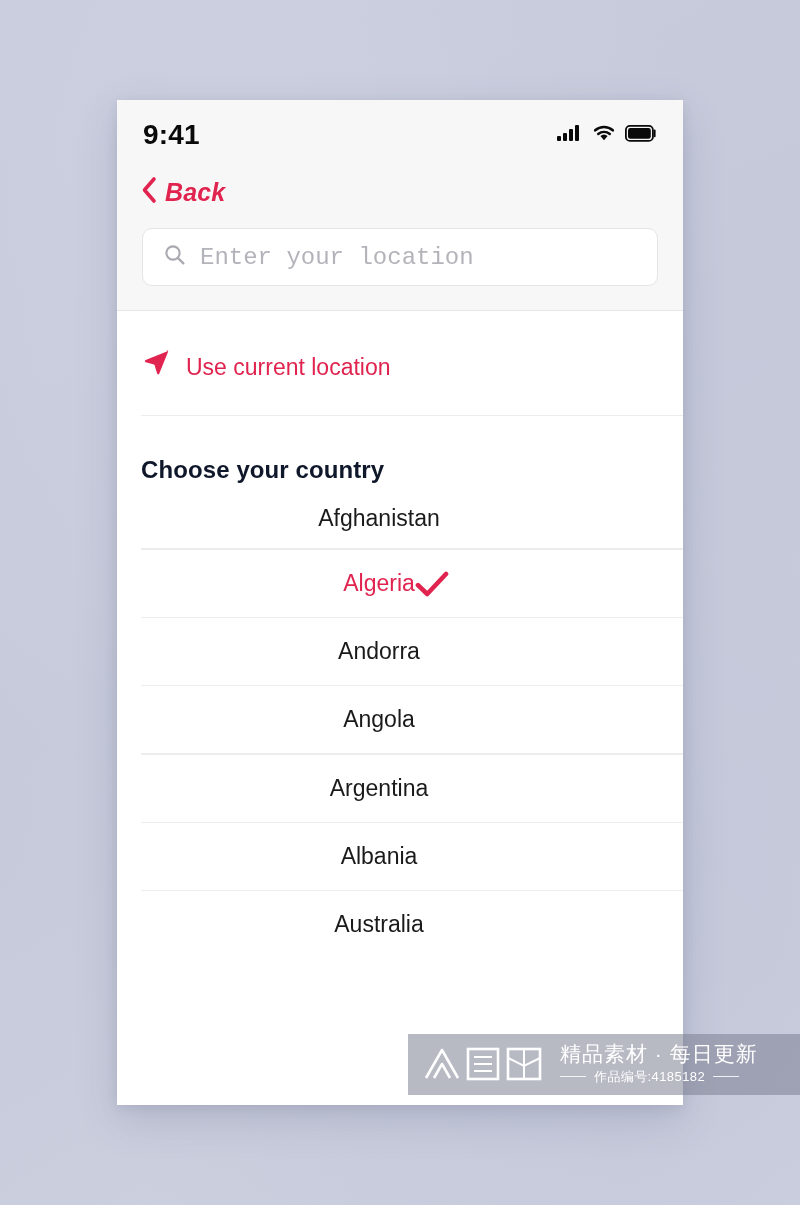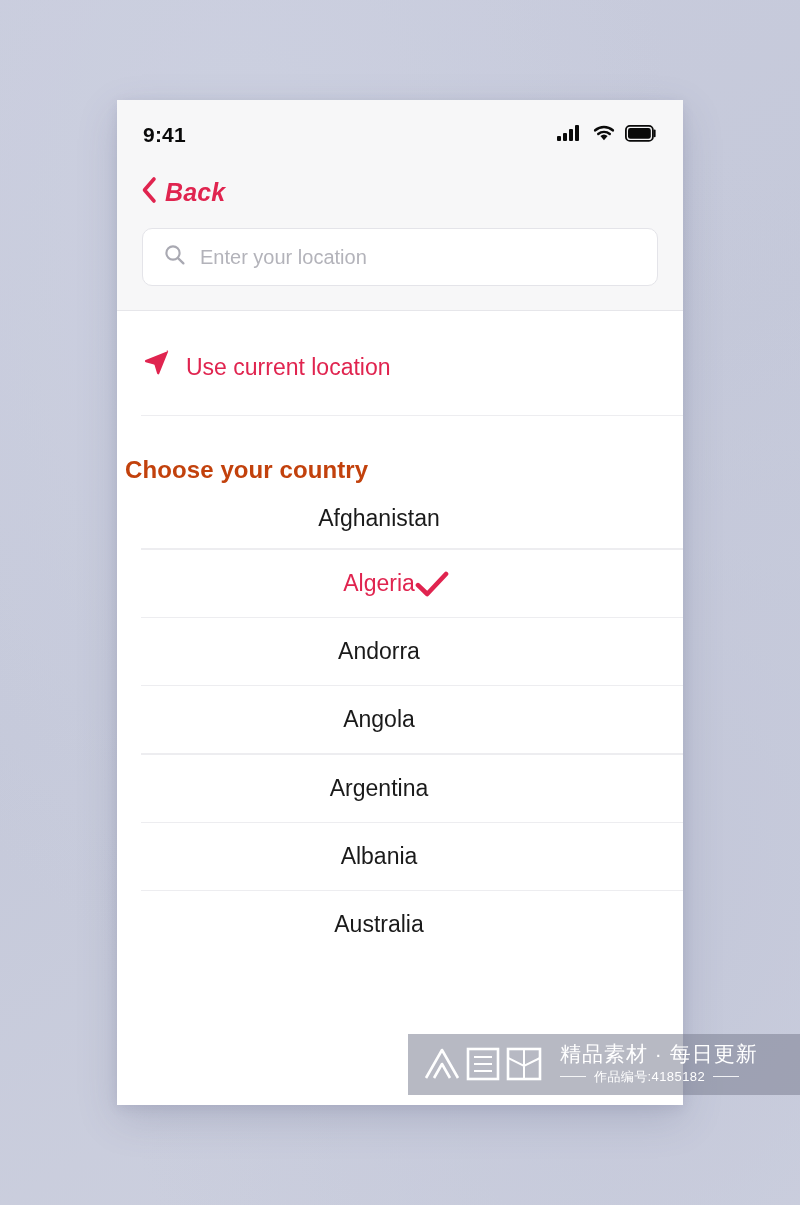--- a/index.html
+++ b/index.html
@@ -42,21 +42,21 @@
 
   .status-bar {
     height: 62px;
     display: flex;
     align-items: center;
     justify-content: space-between;
     padding: 0 26px 0 26px;
   }
 
   .status-time {
-    font-size: 21px;
+    font-size: 28px;
     font-weight: bold;
     color: #0a0a0a;
     letter-spacing: 0.2px;
     padding-top: 8px;
   }
 
   .status-icons {
     display: flex;
     align-items: center;
     gap: 9px;
@@ -101,22 +101,22 @@
     border: 1px solid #e4e4e9;
     border-radius: 10px;
     padding: 0 20px;
   }
 
   .search-input {
     flex: 1;
     border: none;
     outline: none;
     background: transparent;
-    font-family: Liberation Sans, sans-serif;
-    font-size: 20px;
+    font-family: Liberation Mono, monospace;
+    font-size: 24px;
     color: #8b5cf6;
   }
   .search-input::placeholder { color: #b3b3ba; }
 
   
   .content { background: #ffffff; }
 
   .current-location {
     display: flex;
     align-items: flex-end;
@@ -132,22 +132,22 @@
 
   .divider-indent {
     height: 1px;
     background: #ededf0;
     margin-left: 24px;
   }
 
   .section-title {
     font-size: 24px;
     font-weight: bold;
-    color: #c2410c;
-    padding: 40px 0 0 8px;
+    color: #0f172a;
+    padding: 40px 0 0 24px;
     letter-spacing: 0.1px;
   }
 
   .country-list { padding-top: 0; }
 
   .country-row {
     display: flex;
     align-items: center;
     justify-content: center;
     height: 67px;

